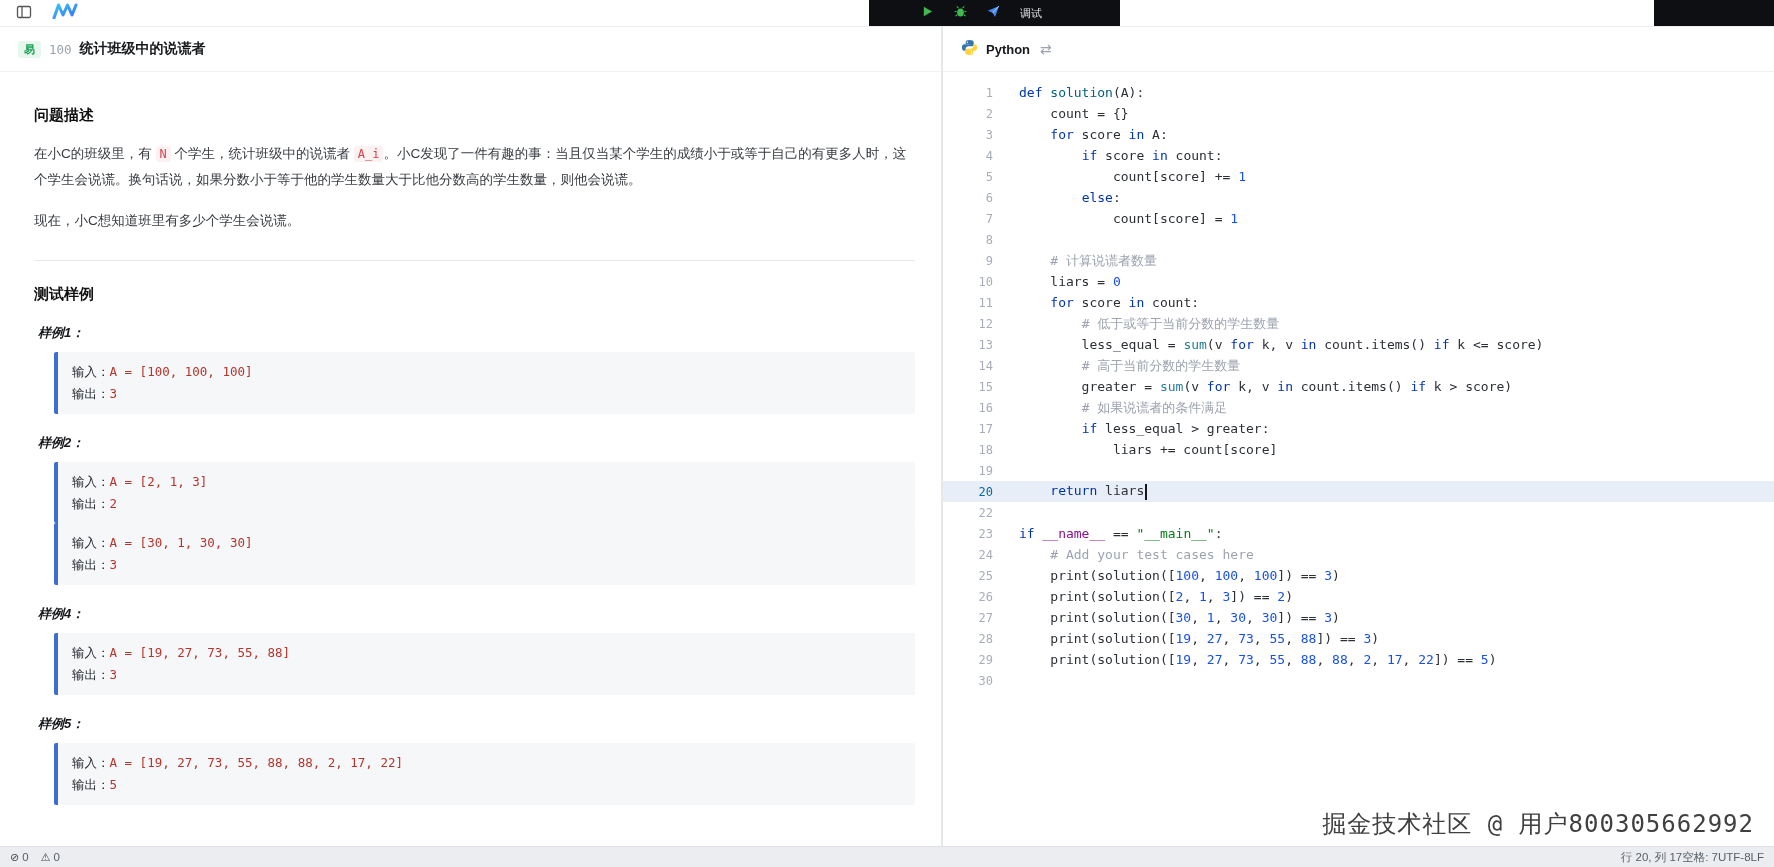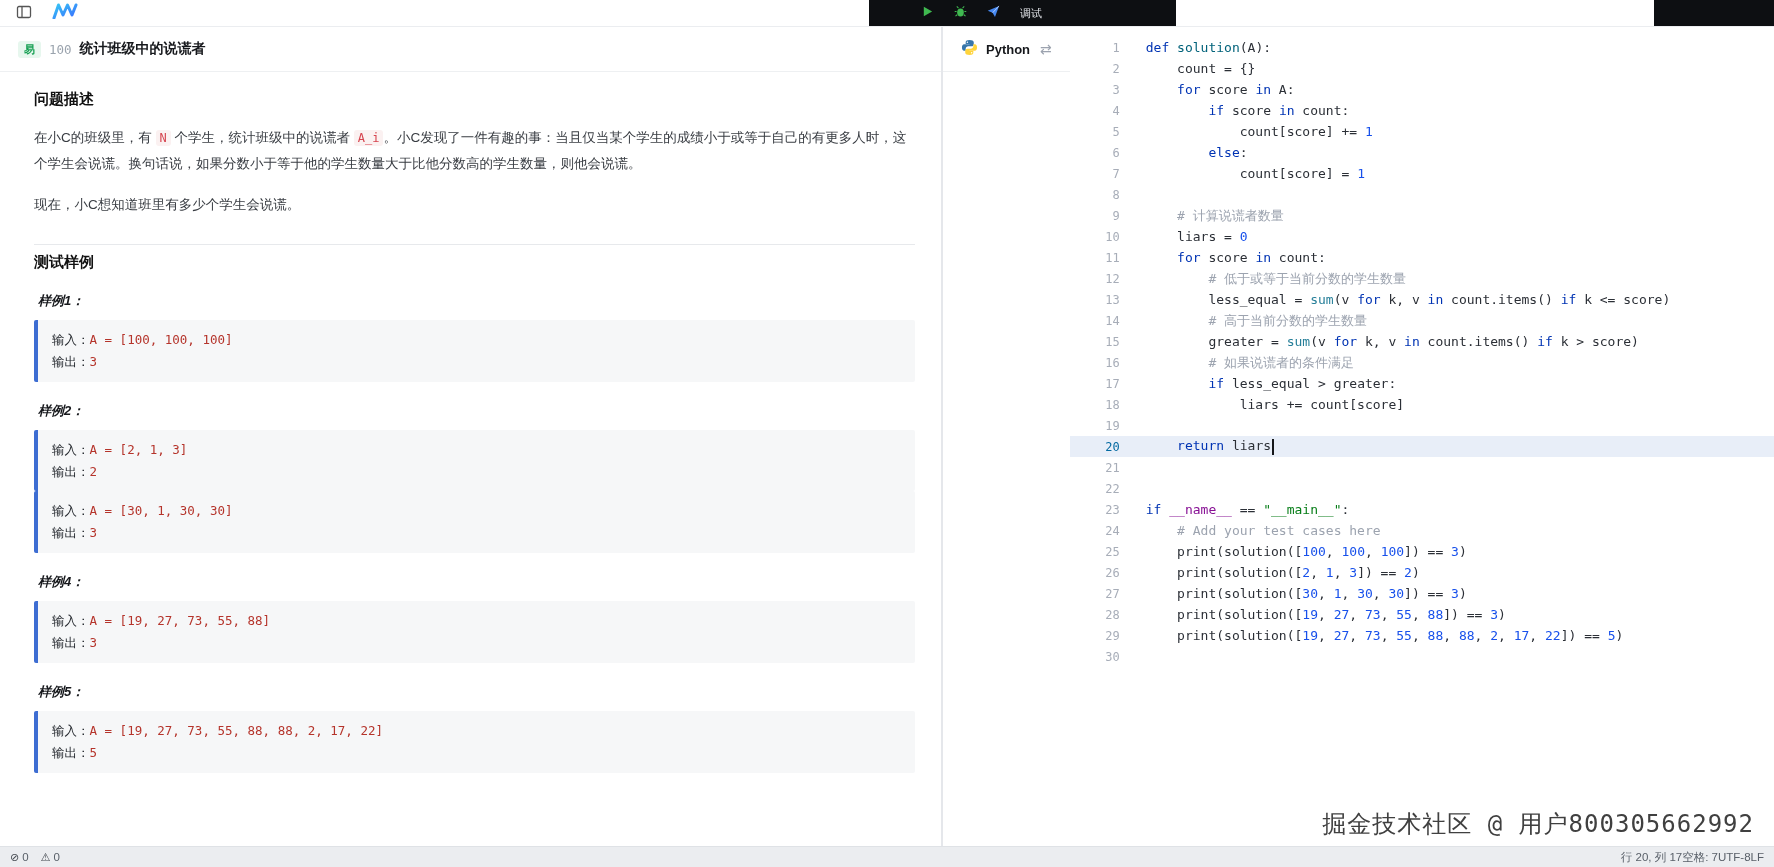--- a/index.html
+++ b/index.html
@@ -6,47 +6,47 @@
   body{
     width:1774px;height:867px;overflow:hidden;background:#fff;
     font-family:"Liberation Sans","DejaVu Sans",sans-serif;color:#1f2329;
   }
   .app{width:100%;height:100%;display:flex;flex-direction:column;}
 
   
   .topbar{height:26px;flex:none;position:relative;background:#fff;border-bottom:1px solid #ebedf0;
     display:flex;align-items:center;gap:16px;padding:0 14px;z-index:5;}
   .icon-btn{background:none;border:none;padding:2px;display:flex;align-items:center;cursor:pointer;}
-  .dark-toolbar{position:absolute;left:869px;top:0;width:307px;height:26px;background:#0d0f12;
+  .dark-toolbar{position:absolute;left:869px;top:0;width:251px;height:26px;background:#0d0f12;
     display:flex;align-items:center;gap:20px;padding-left:52px;box-sizing:border-box;}
   .dark-toolbar button{background:none;border:none;padding:0;display:flex;align-items:center;cursor:pointer;}
   .debug-label{color:#e5e7eb;font-size:11px;}
   .dark-corner{position:absolute;right:0;top:0;width:120px;height:26px;background:#0d0f12;}
 
   
   .main{flex:1;display:flex;min-height:0;}
   .left-panel{width:941px;flex:none;display:flex;flex-direction:column;min-height:0;background:#fff;}
   .splitter{width:2px;background:#e5e7eb;cursor:col-resize;flex:none;}
-  .right-panel{flex:1;display:flex;flex-direction:row;min-width:0;position:relative;background:#fff;}
+  .right-panel{flex:1;display:flex;flex-direction:column;min-width:0;position:relative;background:#fff;}
 
   .panel-header{height:44px;flex:none;display:flex;align-items:center;padding:0 18px;
     border-bottom:1px solid #eef0f2;gap:8px;}
   .badge{background:#e7f7ee;color:#16a053;font-size:11px;padding:1px 6px;border-radius:3px;font-weight:700;}
   .pid{color:#9aa3ad;font-size:12.5px;font-family:"DejaVu Sans Mono",monospace;}
   .ptitle{font-size:14px;font-weight:700;color:#16181c;}
 
   
   .problem-body{flex:1;overflow-y:auto;padding:10px 26px 60px 34px;}
-  .problem-body h3{font-size:15px;font-weight:700;margin:8px 0 16px;color:#111;}
+  .problem-body h3{font-size:15px;font-weight:700;margin:24px 0 16px;color:#111;}
   .para{font-size:13.5px;line-height:1.9;color:#383c42;margin:0 0 16px;}
   .inline-code{font-family:"DejaVu Sans Mono",monospace;font-size:12px;color:#d6434e;
     background:#fbf1f1;border-radius:3px;padding:1px 4px;}
   hr.divider{border:none;border-top:1px solid #e7e9ec;margin:26px 0 4px;}
   .sample-label{font-size:13px;font-weight:700;font-style:italic;margin:20px 4px 10px;color:#16181c;}
-  .sample-block{background:#f6f7f8;border-left:4px solid #3d6dd2;padding:9px 14px;border-radius:2px;}
+  .sample-block{background:#f6f7f8;border-left:4px solid #3d6dd2;padding:9px 14px;border-radius:2px;margin-left:20px;}
   .sample-line{font-family:"DejaVu Sans Mono",monospace;font-size:12.5px;line-height:1.75;}
   .s-label{color:#1f2329;}
   .s-value{color:#b5342b;}
 
   
   .editor-header .lang{font-size:13px;font-weight:700;color:#16181c;}
   .swap{font-family:"DejaVu Sans",sans-serif;color:#9ca3af;font-size:14px;cursor:pointer;margin-left:2px;}
   .editor{flex:1;min-height:0;overflow:hidden;position:relative;padding-top:10px;
     font-family:"DejaVu Sans Mono",monospace;font-size:13px;}
   .code-row{display:flex;align-items:center;height:21px;}
@@ -281,24 +281,20 @@
             </div>
             <div class="code-row">
               <span class="ln">19</span>
               <span class="code-text"></span>
             </div>
             <div class="code-row row-active">
               <span class="ln">20</span>
               <span class="code-text"><span class="tk-pl">    </span><span class="tk-kw">return</span><span class="tk-pl"> liars</span><span class="caret"></span></span>
             </div>
             <div class="code-row">
-              <span class="ln">21</span>
-              <span class="code-text"></span>
-            </div>
-            <div class="code-row">
               <span class="ln">22</span>
               <span class="code-text"></span>
             </div>
             <div class="code-row">
               <span class="ln">23</span>
               <span class="code-text"><span class="tk-kw">if</span><span class="tk-pl"> </span><span class="tk-dn">__name__</span><span class="tk-pl"> == </span><span class="tk-st">"__main__"</span><span class="tk-pl">:</span></span>
             </div>
             <div class="code-row">
               <span class="ln">24</span>
               <span class="code-text"><span class="tk-pl">    </span><span class="tk-cm"># Add your test cases here</span></span>

